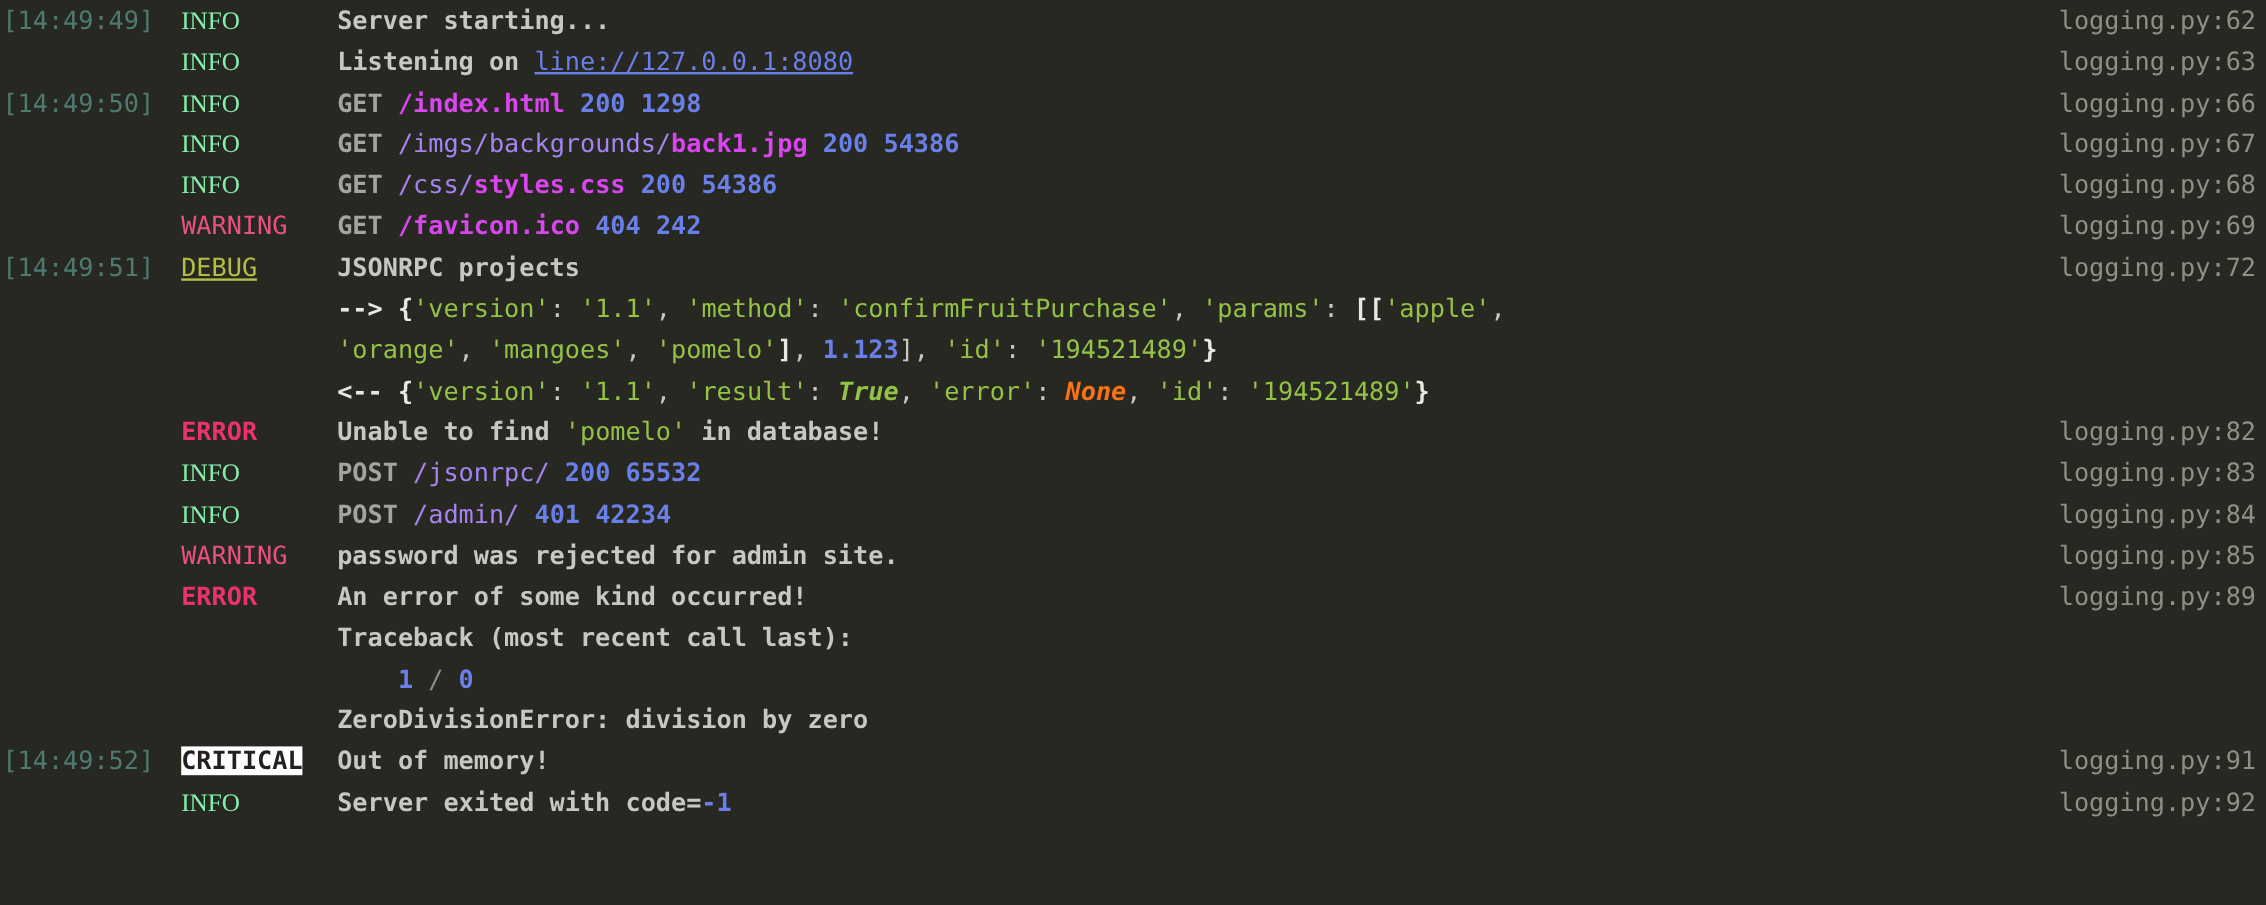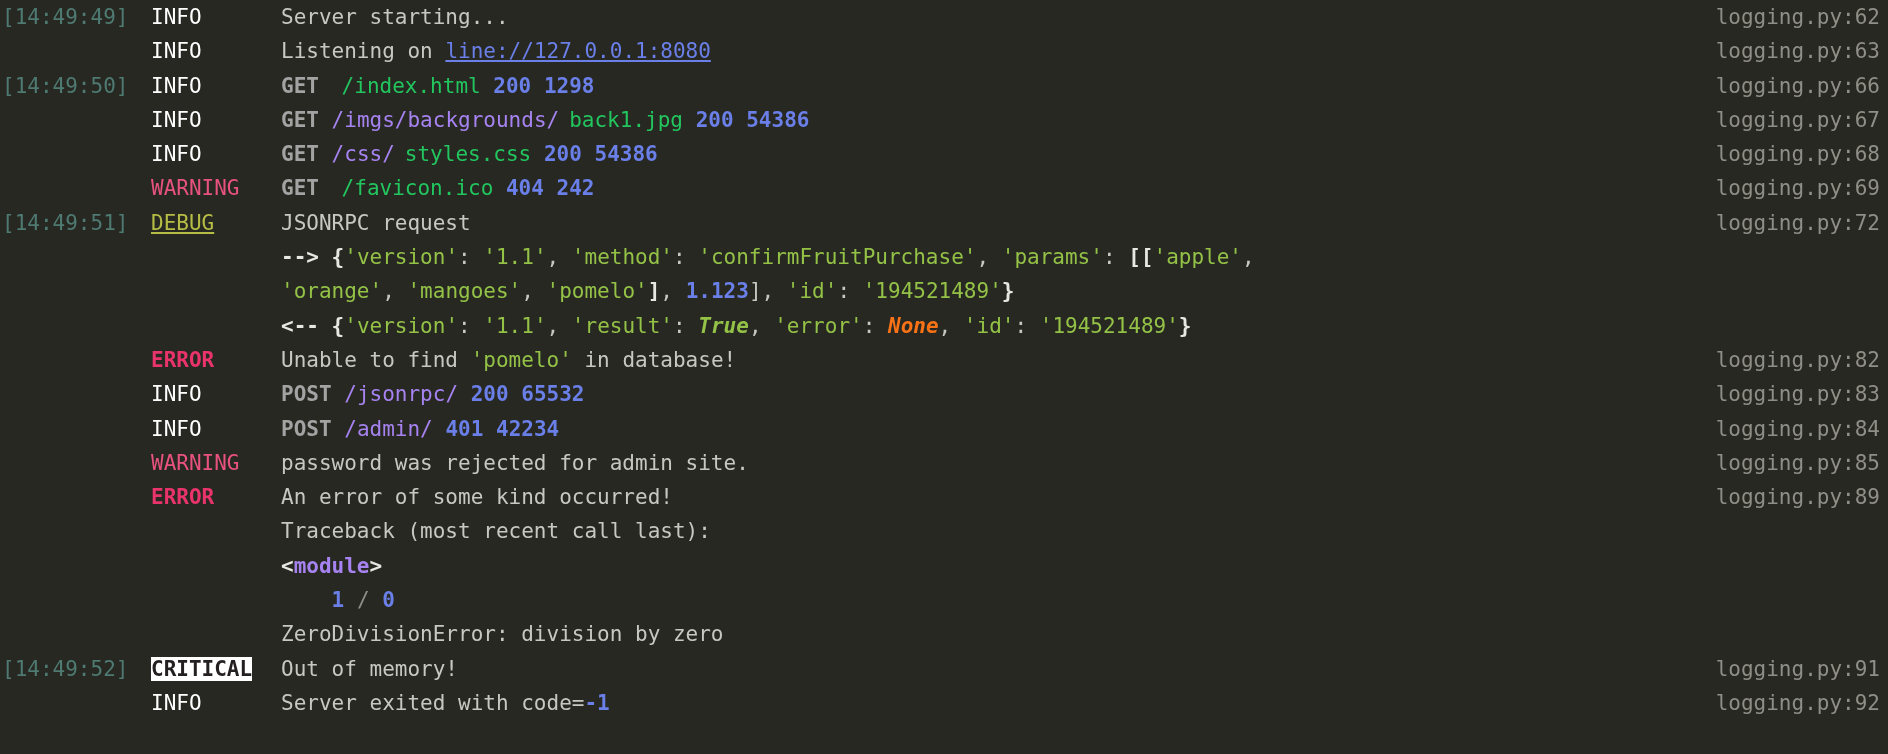--- a/index.html
+++ b/index.html
@@ -53,31 +53,31 @@
   .col-src {
     flex: 0 0 250px;
     width: 250px;
     text-align: right;
     padding-right: 8px;
     box-sizing: border-box;
     color: #8f8f87;
   }
 
   
-  .lv-info     { color: #ffffff; }
+  .lv-info     { color: #86efac; font-family: Liberation Serif, serif; }
   .lv-debug    { color: #b5bd45; text-decoration: underline; }
   .lv-warning  { color: #e8527f; }
   .lv-error    { color: #e8336b; font-weight: bold; }
   .lv-critical { color: #241f20; background: #ffffff; font-weight: bold; }
 
   
-  .t-plain   { color: #c8c8c2; }
+  .t-plain   { color: #c8c8c2; font-weight: bold; }
   .t-verb    { color: #a3a3a3; font-weight: bold; }
   .t-path    { color: #a683f0; }
-  .t-pathb   { color: #22c55e; font-weight: normal; margin-left: 10px; }
+  .t-pathb   { color: #d946ef; font-weight: bold; }
   .t-num     { color: #6a7fe8; font-weight: bold; }
   .t-str     { color: #94c247; }
   .t-bool    { color: #94c247; font-style: italic; font-weight: bold; }
   .t-none    { color: #f97316; font-style: italic; font-weight: bold; }
   .t-brace   { color: #e8e8e2; font-weight: bold; }
   .t-punct   { color: #c8c8c2; }
   .t-comma   { color: #a683f0; font-weight: bold; }
   .t-arrow   { color: #e8e8e2; font-weight: bold; }
   .t-link    { color: #6a7fe8; text-decoration: underline; }
   .t-angle   { color: #e8e8e2; font-weight: bold; }
@@ -88,29 +88,28 @@
 <body>
 
 <div id="terminal">
   <div id="log-body">
       <div class="log-row"><div class="col-time">[14:49:49]</div><div class="col-level"><span class="lv-info">INFO</span></div><div class="col-msg"><span class="t-plain">Server starting...</span></div><div class="col-src">logging.py:62</div></div>
       <div class="log-row"><div class="col-time"></div><div class="col-level"><span class="lv-info">INFO</span></div><div class="col-msg"><span class="t-plain">Listening on </span><span class="t-link">line://127.0.0.1:8080</span></div><div class="col-src">logging.py:63</div></div>
       <div class="log-row"><div class="col-time">[14:49:50]</div><div class="col-level"><span class="lv-info">INFO</span></div><div class="col-msg"><span class="t-verb">GET</span><span class="t-plain"> </span><span class="t-pathb">/index.html</span><span class="t-plain"> </span><span class="t-num">200</span><span class="t-plain"> </span><span class="t-num">1298</span></div><div class="col-src">logging.py:66</div></div>
       <div class="log-row"><div class="col-time"></div><div class="col-level"><span class="lv-info">INFO</span></div><div class="col-msg"><span class="t-verb">GET</span><span class="t-plain"> </span><span class="t-path">/imgs/backgrounds/</span><span class="t-pathb">back1.jpg</span><span class="t-plain"> </span><span class="t-num">200</span><span class="t-plain"> </span><span class="t-num">54386</span></div><div class="col-src">logging.py:67</div></div>
       <div class="log-row"><div class="col-time"></div><div class="col-level"><span class="lv-info">INFO</span></div><div class="col-msg"><span class="t-verb">GET</span><span class="t-plain"> </span><span class="t-path">/css/</span><span class="t-pathb">styles.css</span><span class="t-plain"> </span><span class="t-num">200</span><span class="t-plain"> </span><span class="t-num">54386</span></div><div class="col-src">logging.py:68</div></div>
       <div class="log-row"><div class="col-time"></div><div class="col-level"><span class="lv-warning">WARNING</span></div><div class="col-msg"><span class="t-verb">GET</span><span class="t-plain"> </span><span class="t-pathb">/favicon.ico</span><span class="t-plain"> </span><span class="t-num">404</span><span class="t-plain"> </span><span class="t-num">242</span></div><div class="col-src">logging.py:69</div></div>
-      <div class="log-row"><div class="col-time">[14:49:51]</div><div class="col-level"><span class="lv-debug">DEBUG</span></div><div class="col-msg"><span class="t-plain">JSONRPC request</span></div><div class="col-src">logging.py:72</div></div>
+      <div class="log-row"><div class="col-time">[14:49:51]</div><div class="col-level"><span class="lv-debug">DEBUG</span></div><div class="col-msg"><span class="t-plain">JSONRPC projects</span></div><div class="col-src">logging.py:72</div></div>
       <div class="log-row"><div class="col-time"></div><div class="col-level"></div><div class="col-msg"><span class="t-arrow">--&gt; </span><span class="t-brace">{</span><span class="t-str">'version'</span><span class="t-punct">: </span><span class="t-str">'1.1'</span><span class="t-punct">, </span><span class="t-str">'method'</span><span class="t-punct">: </span><span class="t-str">'confirmFruitPurchase'</span><span class="t-punct">, </span><span class="t-str">'params'</span><span class="t-punct">: </span><span class="t-brace">[[</span><span class="t-str">'apple'</span><span class="t-punct">,</span></div><div class="col-src"></div></div>
       <div class="log-row"><div class="col-time"></div><div class="col-level"></div><div class="col-msg"><span class="t-str">'orange'</span><span class="t-punct">, </span><span class="t-str">'mangoes'</span><span class="t-punct">, </span><span class="t-str">'pomelo'</span><span class="t-brace">]</span><span class="t-punct">, </span><span class="t-num">1.123</span><span class="t-punct">]</span><span class="t-punct">, </span><span class="t-str">'id'</span><span class="t-punct">: </span><span class="t-str">'194521489'</span><span class="t-brace">}</span></div><div class="col-src"></div></div>
       <div class="log-row"><div class="col-time"></div><div class="col-level"></div><div class="col-msg"><span class="t-arrow">&lt;-- </span><span class="t-brace">{</span><span class="t-str">'version'</span><span class="t-punct">: </span><span class="t-str">'1.1'</span><span class="t-punct">, </span><span class="t-str">'result'</span><span class="t-punct">: </span><span class="t-bool">True</span><span class="t-punct">, </span><span class="t-str">'error'</span><span class="t-punct">: </span><span class="t-none">None</span><span class="t-punct">, </span><span class="t-str">'id'</span><span class="t-punct">: </span><span class="t-str">'194521489'</span><span class="t-brace">}</span></div><div class="col-src"></div></div>
       <div class="log-row"><div class="col-time"></div><div class="col-level"><span class="lv-error">ERROR</span></div><div class="col-msg"><span class="t-plain">Unable to find </span><span class="t-str">'pomelo'</span><span class="t-plain"> in database!</span></div><div class="col-src">logging.py:82</div></div>
       <div class="log-row"><div class="col-time"></div><div class="col-level"><span class="lv-info">INFO</span></div><div class="col-msg"><span class="t-verb">POST</span><span class="t-plain"> </span><span class="t-path">/jsonrpc/</span><span class="t-plain"> </span><span class="t-num">200</span><span class="t-plain"> </span><span class="t-num">65532</span></div><div class="col-src">logging.py:83</div></div>
       <div class="log-row"><div class="col-time"></div><div class="col-level"><span class="lv-info">INFO</span></div><div class="col-msg"><span class="t-verb">POST</span><span class="t-plain"> </span><span class="t-path">/admin/</span><span class="t-plain"> </span><span class="t-num">401</span><span class="t-plain"> </span><span class="t-num">42234</span></div><div class="col-src">logging.py:84</div></div>
       <div class="log-row"><div class="col-time"></div><div class="col-level"><span class="lv-warning">WARNING</span></div><div class="col-msg"><span class="t-plain">password was rejected for admin site.</span></div><div class="col-src">logging.py:85</div></div>
       <div class="log-row"><div class="col-time"></div><div class="col-level"><span class="lv-error">ERROR</span></div><div class="col-msg"><span class="t-plain">An error of some kind occurred!</span></div><div class="col-src">logging.py:89</div></div>
       <div class="log-row"><div class="col-time"></div><div class="col-level"></div><div class="col-msg"><span class="t-plain">Traceback (most recent call last):</span></div><div class="col-src"></div></div>
-      <div class="log-row"><div class="col-time"></div><div class="col-level"></div><div class="col-msg"><span class="t-angle">&lt;</span><span class="t-mod">module</span><span class="t-angle">&gt;</span></div><div class="col-src"></div></div>
       <div class="log-row"><div class="col-time"></div><div class="col-level"></div><div class="col-msg"><span class="t-plain">    </span><span class="t-num">1</span><span class="t-slash"> / </span><span class="t-num">0</span></div><div class="col-src"></div></div>
       <div class="log-row"><div class="col-time"></div><div class="col-level"></div><div class="col-msg"><span class="t-plain">ZeroDivisionError: division by zero</span></div><div class="col-src"></div></div>
       <div class="log-row"><div class="col-time">[14:49:52]</div><div class="col-level"><span class="lv-critical">CRITICAL</span></div><div class="col-msg"><span class="t-plain">Out of memory!</span></div><div class="col-src">logging.py:91</div></div>
       <div class="log-row"><div class="col-time"></div><div class="col-level"><span class="lv-info">INFO</span></div><div class="col-msg"><span class="t-plain">Server exited with code=</span><span class="t-num">-1</span></div><div class="col-src">logging.py:92</div></div>
     </div>
 </div>
 
 </body></html>

